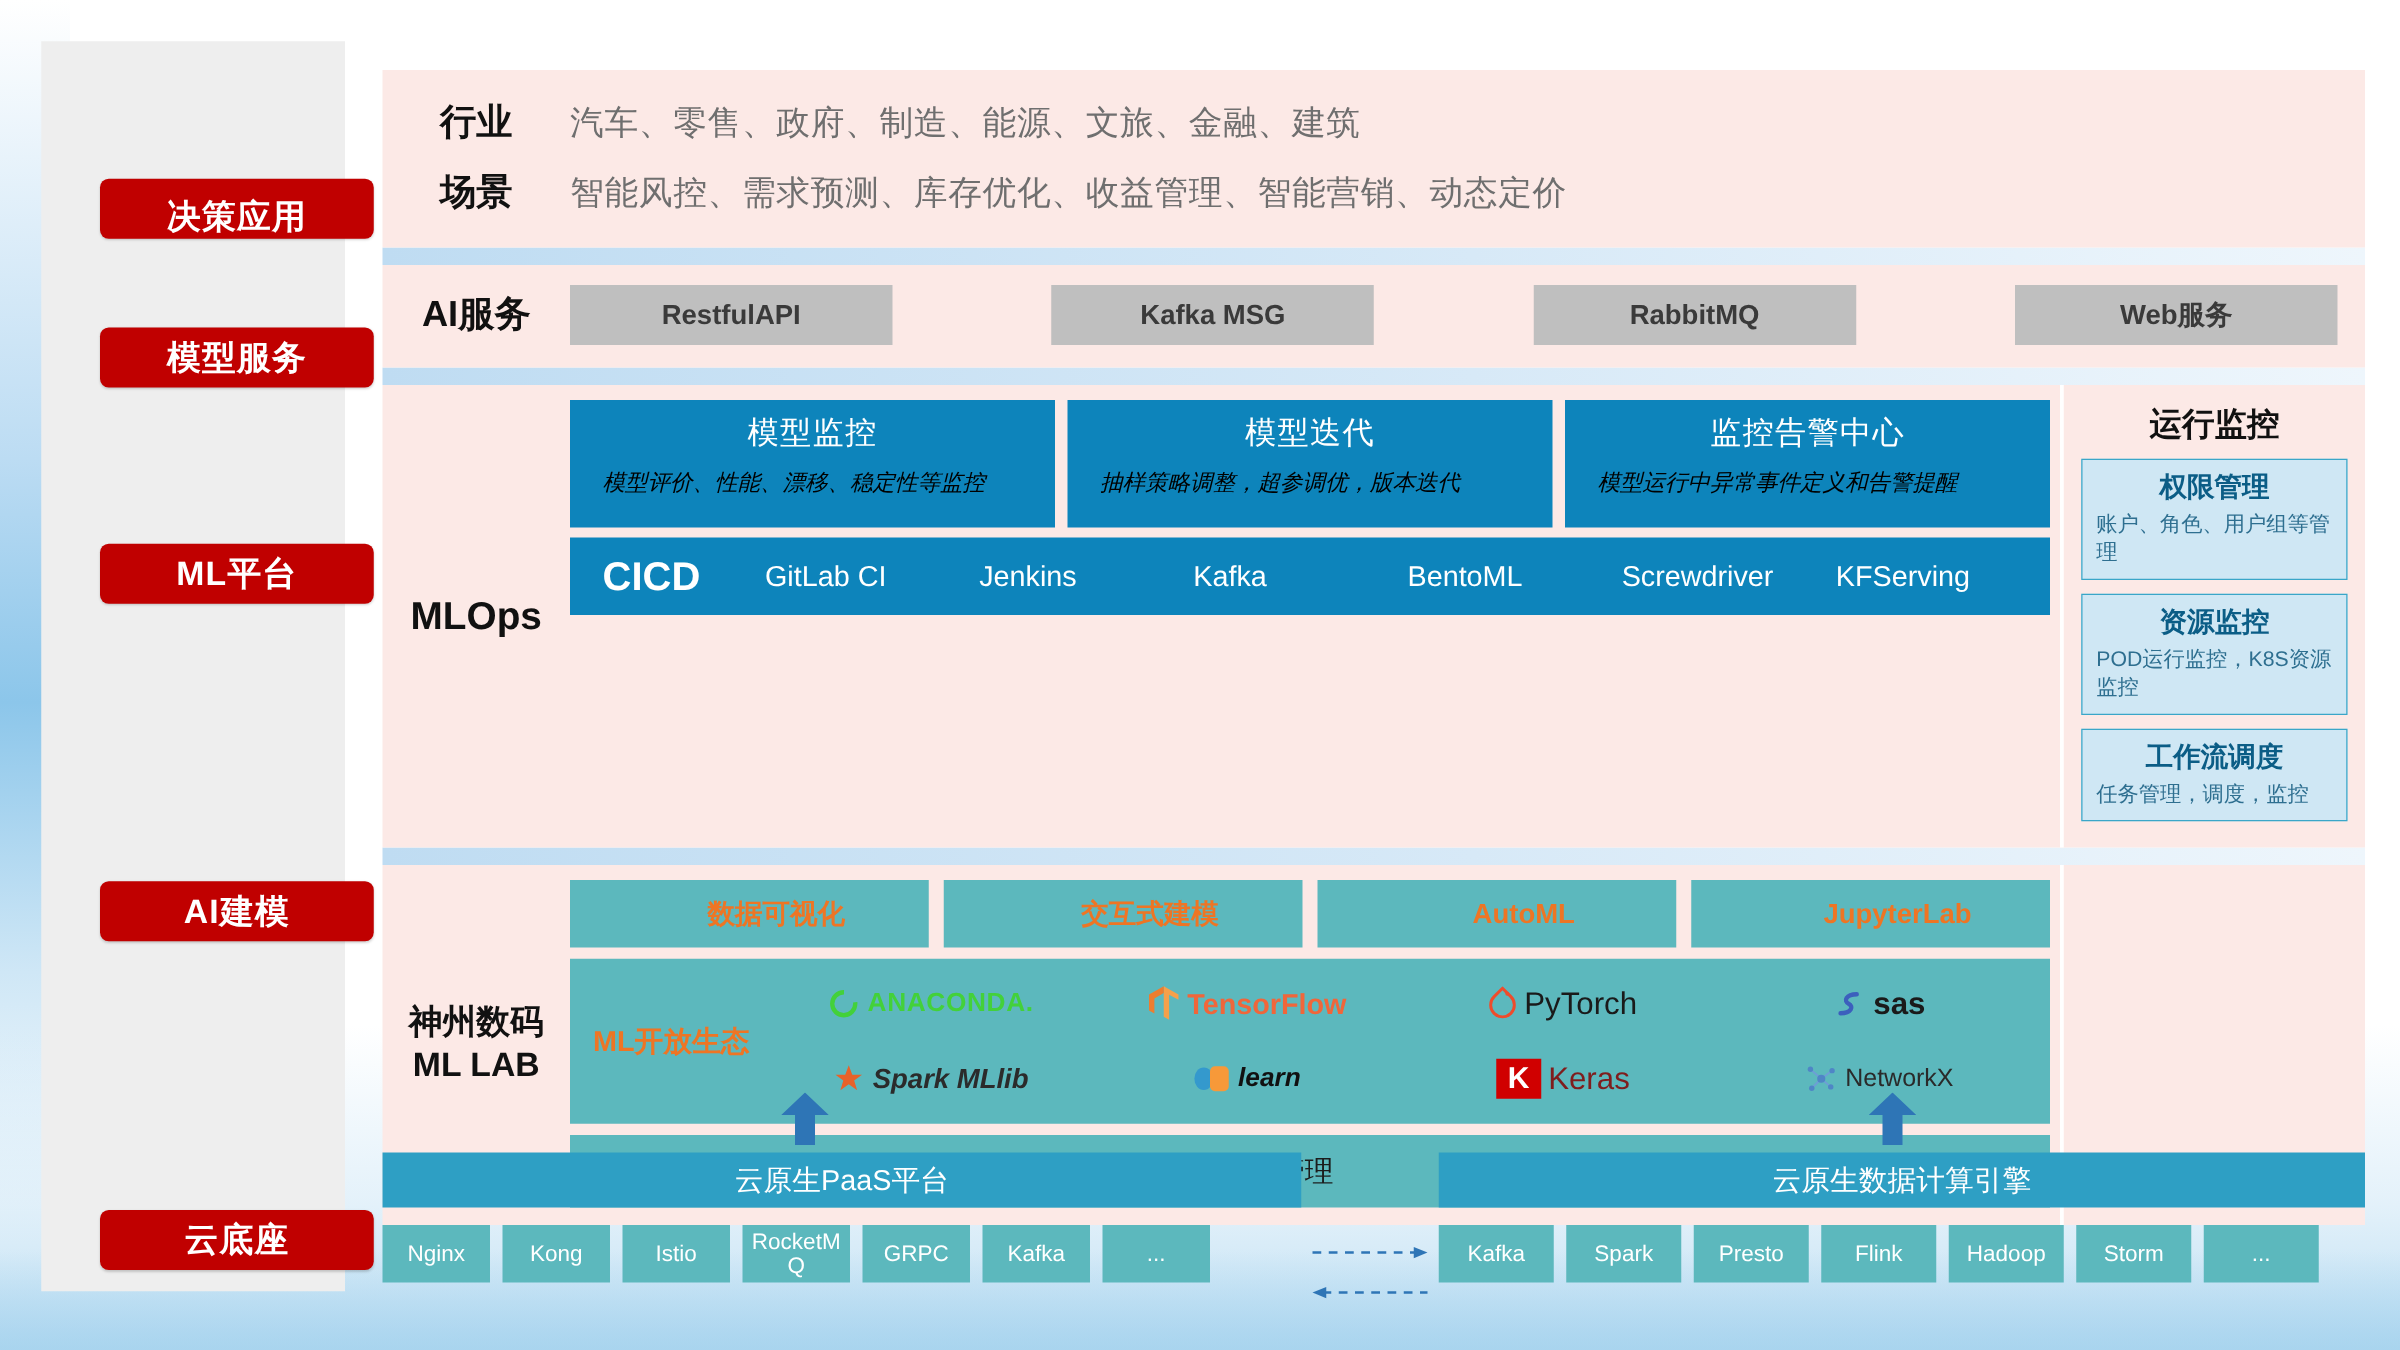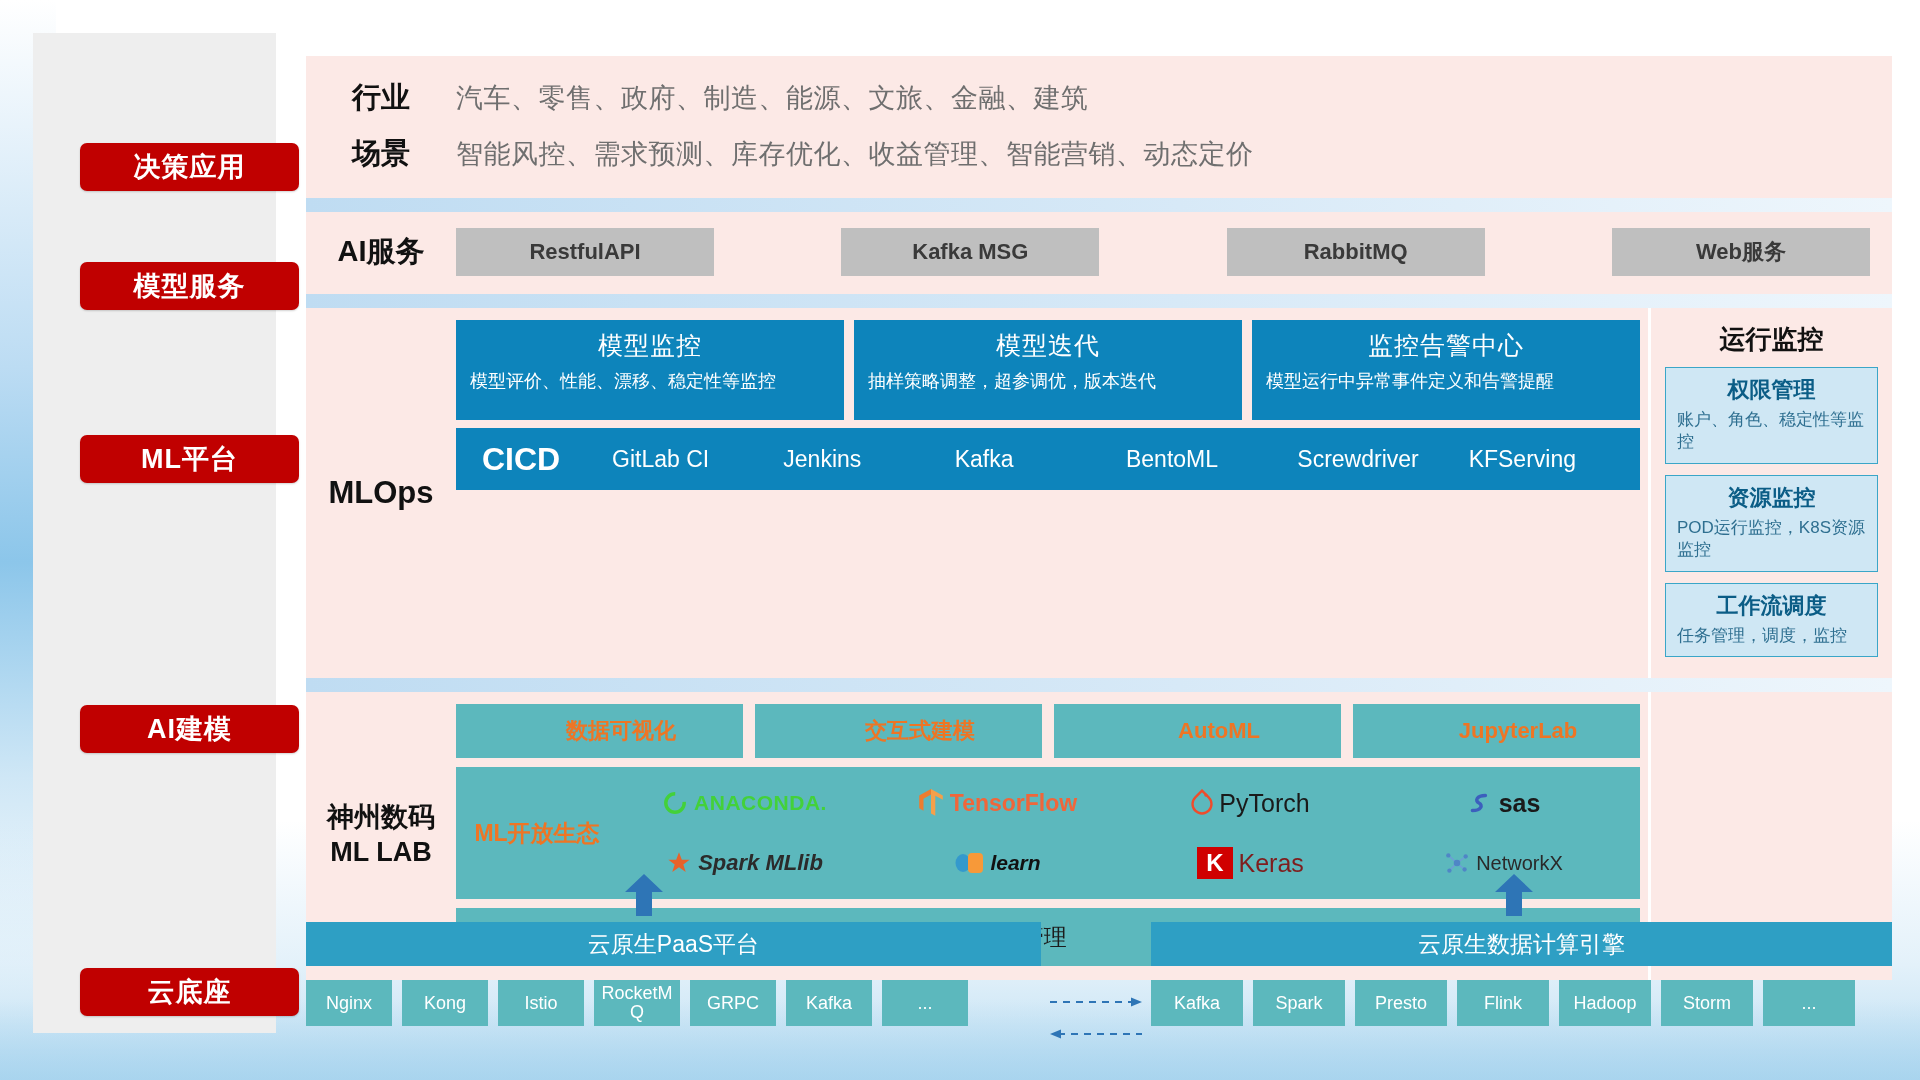--- a/index.html
+++ b/index.html
@@ -29,21 +29,21 @@
     background:#eeeeee;
   }
   .pill{
     position:absolute;left:47px;width:219px;height:48px;
     background:#c00000;border-radius:7px;
     color:#ffffff;font-weight:bold;font-size:27px;
     display:flex;align-items:center;justify-content:center;
     letter-spacing:1px;
     box-shadow:0 1px 2px rgba(0,0,0,.18);
   }
-  #pill0{top:110px;}
+  #pill0{top:110px;align-items:flex-end;}
   #pill1{top:229px;}
   #pill2{top:402px;}
   #pill3{top:672px;}
   #pill4{top:935px;}
 
   
   .stack{position:absolute;left:306px;top:0;width:1586px;}
   .band{background:#fce9e6;position:relative;}
   .divider{height:14px;background:linear-gradient(90deg,#bfdcf2 0%,#d7e9f7 55%,#eef6fc 100%);}
 
@@ -71,21 +71,21 @@
   .ops-left{flex:none;width:1342px;padding:12px 0 12px 0;display:flex;}
   .ops-k{width:150px;display:flex;align-items:center;justify-content:center;
          font-weight:bold;font-size:31px;color:#111;flex:none;}
   .ops-body{flex:1;display:flex;flex-direction:column;gap:8px;padding-right:8px;}
   .ops-cards{display:flex;gap:10px;}
   .ocard{
     flex:1;background:#0d84bb;color:#fff;padding:9px 14px 12px 14px;min-height:100px;
     box-sizing:border-box;
   }
   .ocard h4{margin:0 0 7px 0;font-size:25px;font-weight:normal;text-align:center;letter-spacing:1px;}
-  .ocard p{margin:0;font-size:18px;line-height:1.35;color:#ffffff;}
+  .ocard p{margin:12px;font-size:18px;line-height:1.35;color:#000000;font-style:italic;}
   .cicd{
     background:#0d84bb;color:#fff;height:62px;display:flex;align-items:center;
     padding-left:26px;box-sizing:border-box;overflow:hidden;
   }
   .cicd .title{font-size:32px;font-weight:bold;width:130px;flex:none;}
   .cicd .tools{flex:1;display:flex;}
   .cicd .tools span{
     flex:1;font-size:23px;line-height:1.0;overflow-wrap:break-word;word-break:break-all;
     padding-right:6px;box-sizing:border-box;
   }
@@ -232,21 +232,21 @@
             <span>Screwdriver</span>
             <span>KFServing</span>
           </div>
         </div>
       </div>
     </div>
     <div class="ops-right">
       <div class="rtitle">运行监控</div>
       <div class="mcard">
         <h5>权限管理</h5>
-        <p>账户、角色、稳定性等监控</p>
+        <p>账户、角色、用户组等管理</p>
       </div>
       <div class="mcard">
         <h5>资源监控</h5>
         <p>POD运行监控，K8S资源监控</p>
       </div>
       <div class="mcard">
         <h5>工作流调度</h5>
         <p>任务管理，调度，监控</p>
       </div>
     </div>

